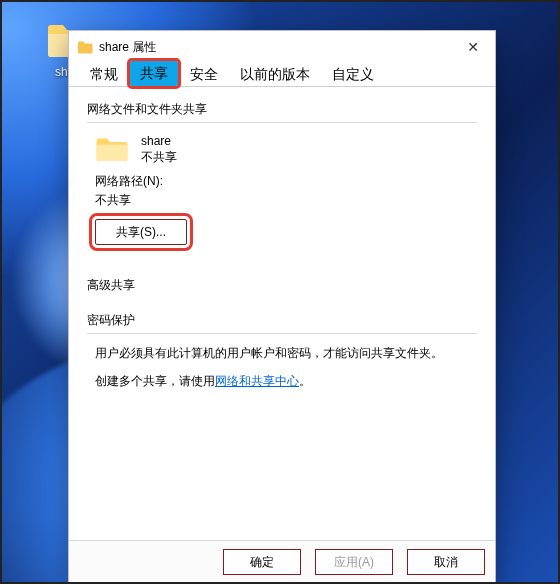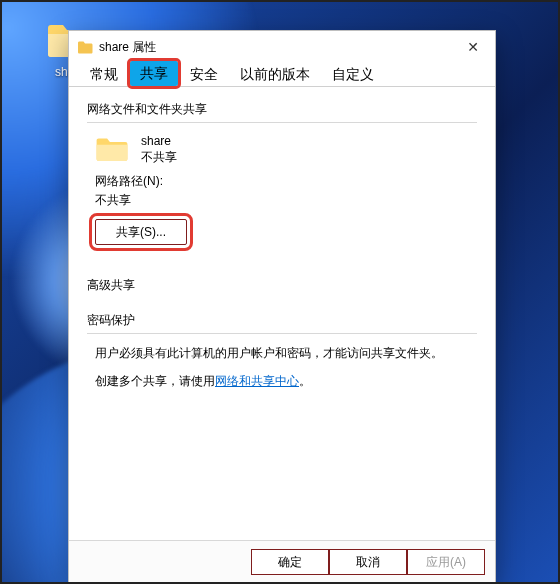--- a/index.html
+++ b/index.html
@@ -130,21 +130,21 @@
 
   .link { color:#0066cc; text-decoration:underline; cursor:pointer; }
 
   .para { line-height:1.6; margin-bottom:8px; }
 
   .dlg-buttons {
     border-top: 1px solid #d8d8d8;
     padding: 8px 10px;
     display:flex;
     justify-content:flex-end;
-    gap: 0;
+    gap: 14px;
     background:#fbfbfb;
   }
   .dlg-buttons .btn { min-width: 78px; }
 
   
   .frame { position:absolute; inset:0; border:2px solid #222; pointer-events:none; }
 </style>
 </head>
 <body>
 
@@ -212,19 +212,19 @@
         <div class="para">
           <span>创建多个共享，请使用</span><span class="link">网络和共享中心</span><span>。</span>
         </div>
       </div>
     </div>
 
   </div>
 
   <div class="dlg-buttons">
     <button class="btn">确定</button>
+    <button class="btn disabled">应用(A)</button>
     <button class="btn">取消</button>
-    <button class="btn disabled">应用(A)</button>
   </div>
 
 </div>
 
 <div class="frame"></div>
 
 </body></html>

